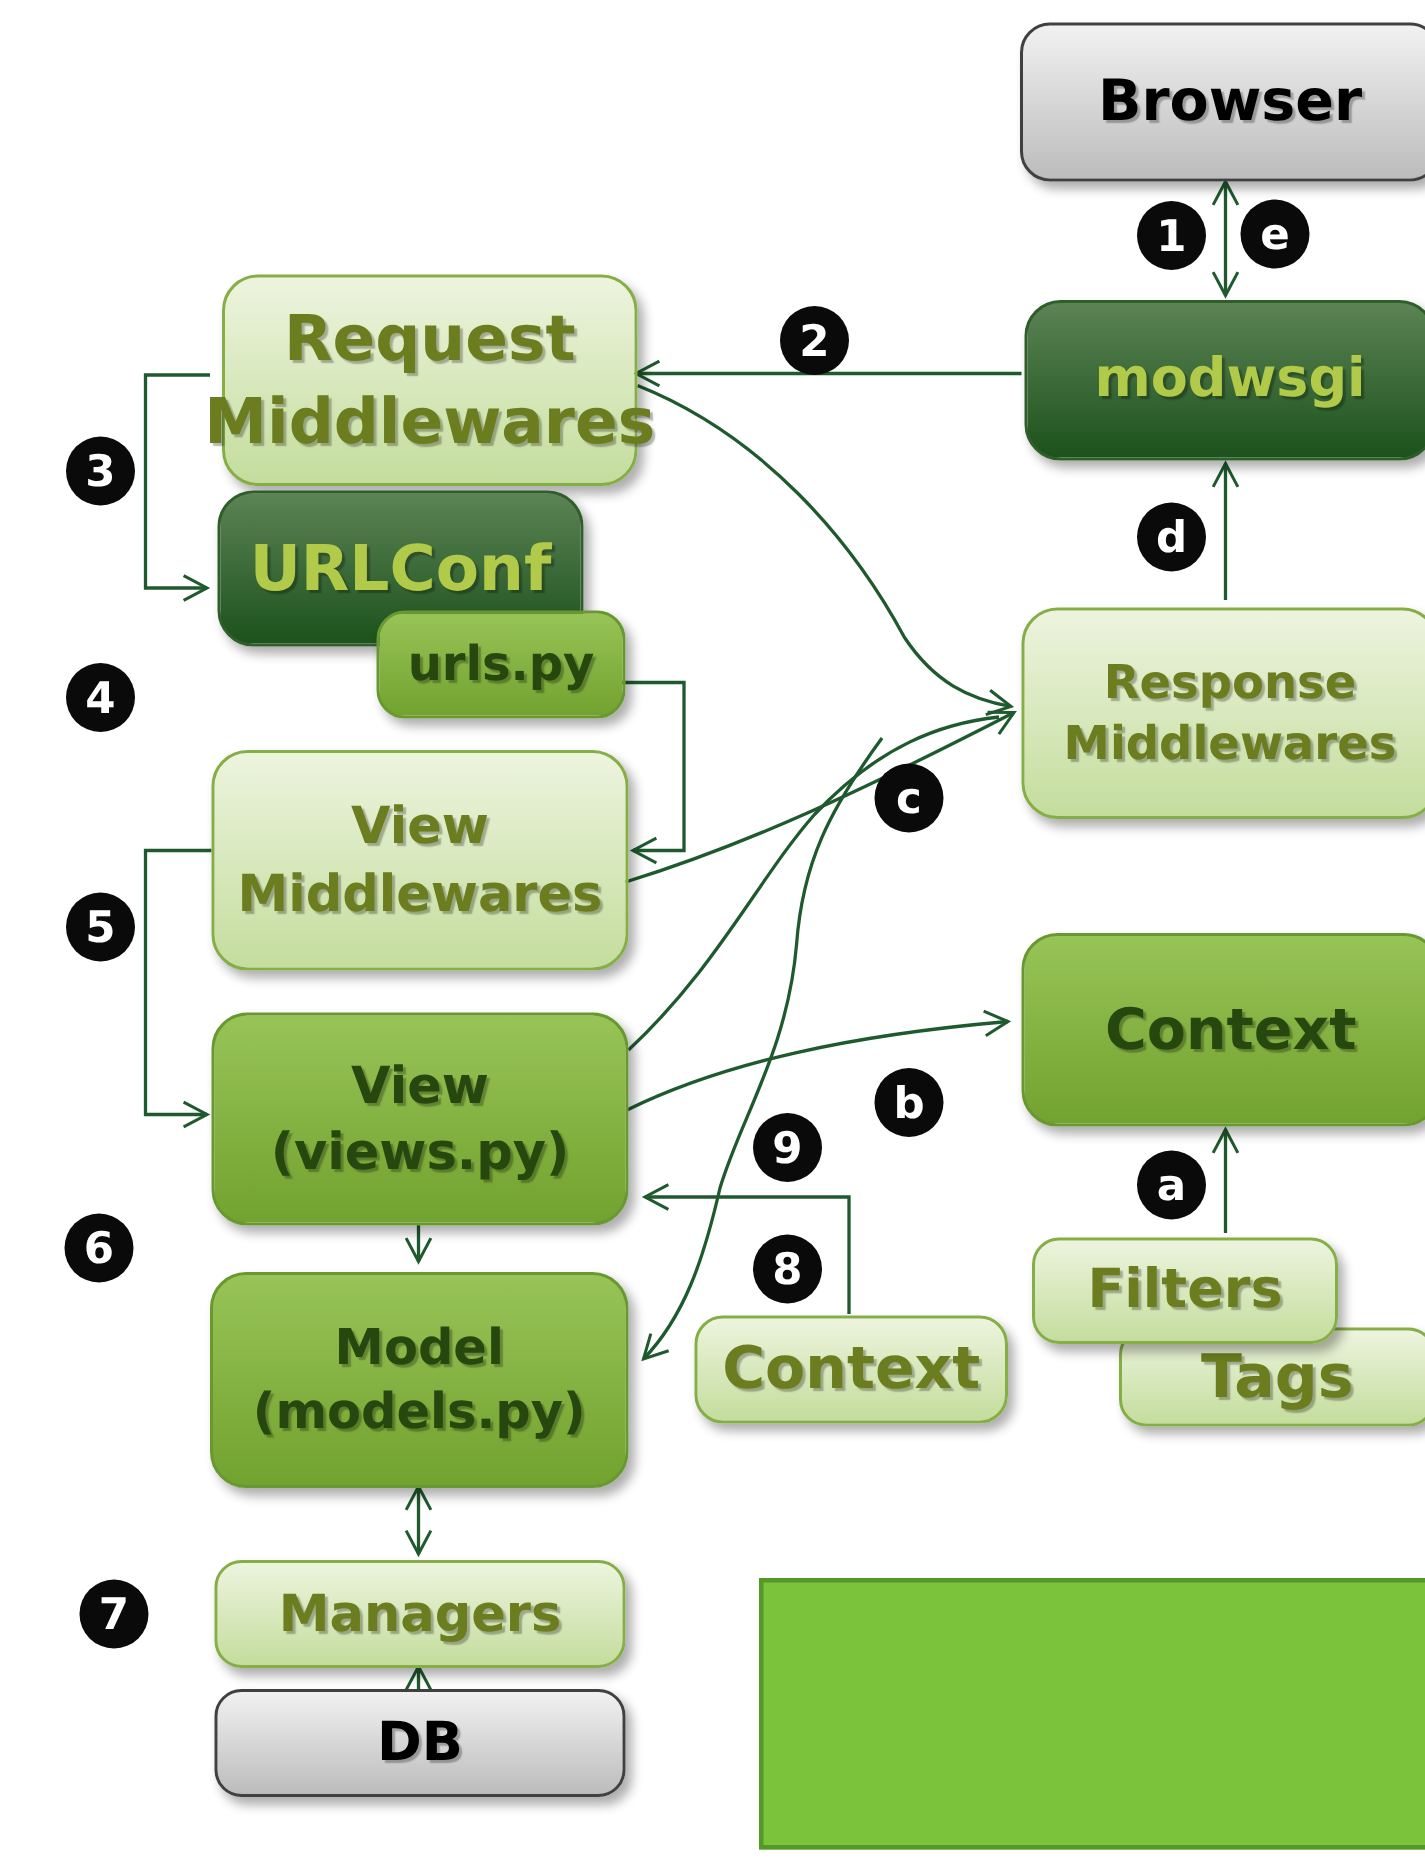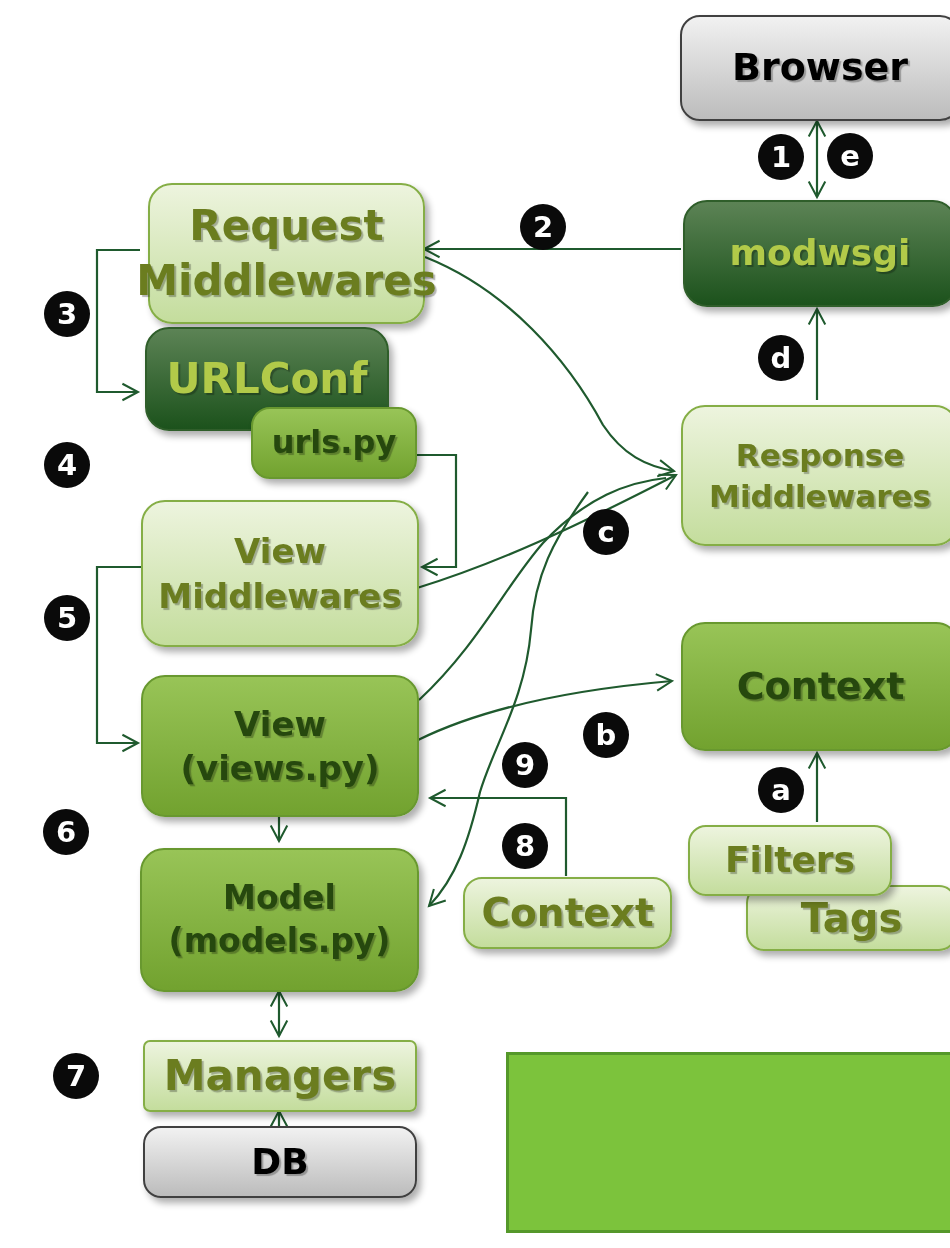--- a/index.html
+++ b/index.html
@@ -92,21 +92,21 @@
   <div class="box mid" style="left:113px;top:675px;width:274px;height:138px;font-size:34px">
     <span class="l">View</span>
     <span class="l">(views.py)</span>
   </div>
 
   <div class="box mid" style="left:112px;top:848px;width:275px;height:140px;font-size:33px">
     <span class="l">Model</span>
     <span class="l">(models.py)</span>
   </div>
 
-  <div class="box light" style="left:115px;top:1040px;width:270px;height:68px;font-size:42px;border-radius:7px">
+  <div class="box light" style="left:115px;top:1040px;width:270px;height:68px;font-size:34px;border-radius:18px">
     <span class="l">Managers</span>
   </div>
 
   <div class="box gray" style="left:115px;top:1126px;width:270px;height:68px;font-size:36px;border-radius:18px">
     <span class="l">DB</span>
   </div>
 
   <div class="box light" style="left:653px;top:405px;width:274px;height:137px;font-size:31px">
     <span class="l">Response</span>
     <span class="l">Middlewares</span>

